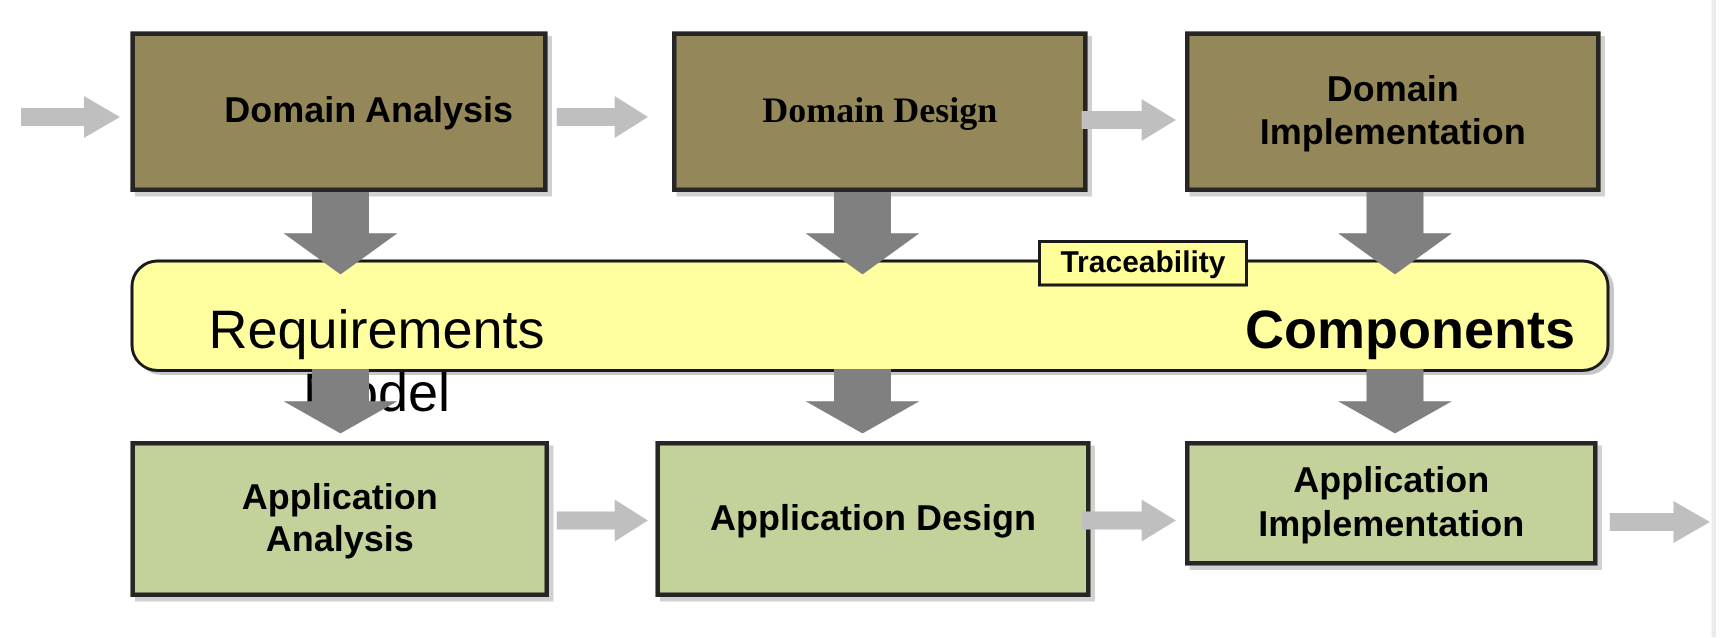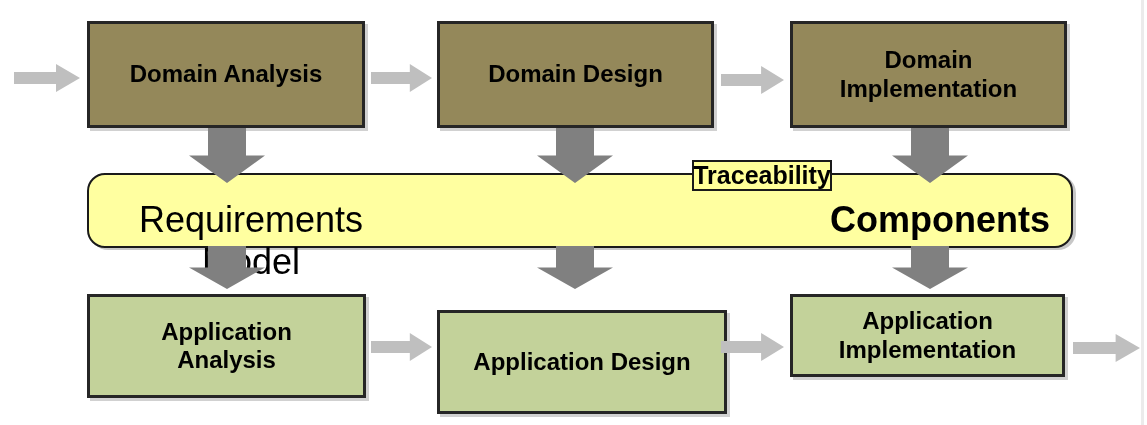--- a/index.html
+++ b/index.html
@@ -18,25 +18,25 @@
     font-weight:bold;font-size:24px;line-height:1.18;
     color:var(--text);
     border:3px solid var(--box-border);
     box-shadow:3px 3px 0 rgba(0,0,0,0.18);
     box-sizing:border-box;
     padding:0 20px;
   }
   .stage-domain{background:var(--domain-box);}
   .stage-application{background:var(--application-box);}
 
-  .box-t1{left:87px;top:21px;width:278px;height:107px;}
-  .box-t2{left:437px;top:21px;width:277px;height:107px;}
+  .box-t1{left:87px;top:21px;width:278px;height:107px;justify-content:flex-end;}
+  .box-t2{left:448px;top:21px;width:277px;height:107px;font-family:Liberation Serif, serif;}
   .box-t3{left:790px;top:21px;width:277px;height:107px;justify-content:center;}
   .box-b1{left:87px;top:294px;width:279px;height:104px;justify-content:center;}
-  .box-b2{left:437px;top:294px;width:290px;height:104px;margin-top:16px;}
+  .box-b2{left:437px;top:294px;width:290px;height:104px;}
   .box-b3{left:790px;top:294px;width:275px;height:83px;}
 
   
   .band{
     position:absolute;
     left:87px;top:173px;width:986px;height:75px;
     background:var(--band-fill);
     border:2px solid var(--band-border);
     border-radius:18px;
     box-sizing:border-box;
@@ -54,21 +54,21 @@
   .artifact-2{left:447px;width:230px;}
   .artifact-3{left:830px;width:200px;font-weight:bold;}
 
   .trace-tag{
     position:absolute;
     left:692px;top:160px;width:140px;height:31px;
     background:var(--tag-fill);
     border:2px solid var(--band-border);
     box-sizing:border-box;
     display:flex;align-items:center;justify-content:center;
-    font-weight:bold;font-size:25px;color:var(--text);
+    font-weight:bold;font-size:20px;color:var(--text);
     z-index:3;
   }
 
   
   .h-arrow{position:absolute;z-index:0;}
   .h-arrow svg{display:block;}
   .h-arrow polygon{fill:var(--arrow-light);}
   .v-arrow{position:absolute;z-index:2;}
   .v-arrow svg{display:block;}
   .v-arrow polygon{fill:var(--arrow-dark);}

